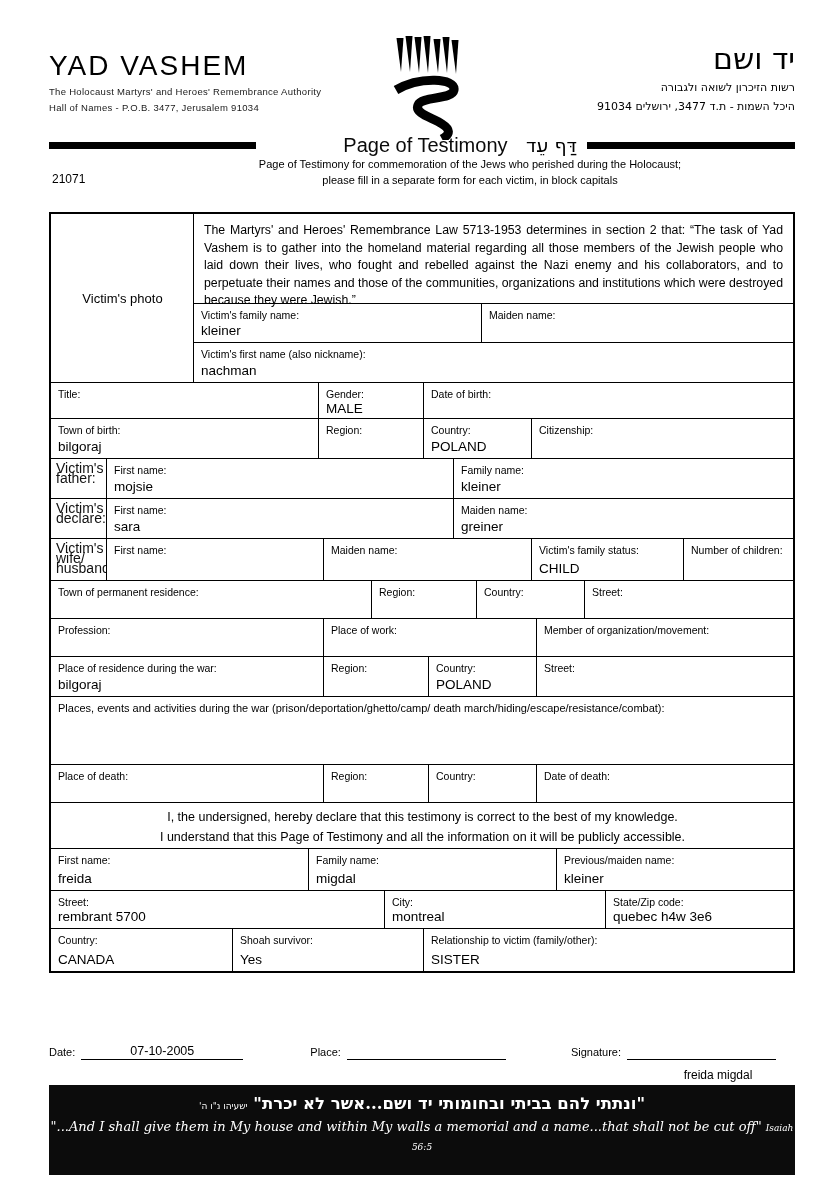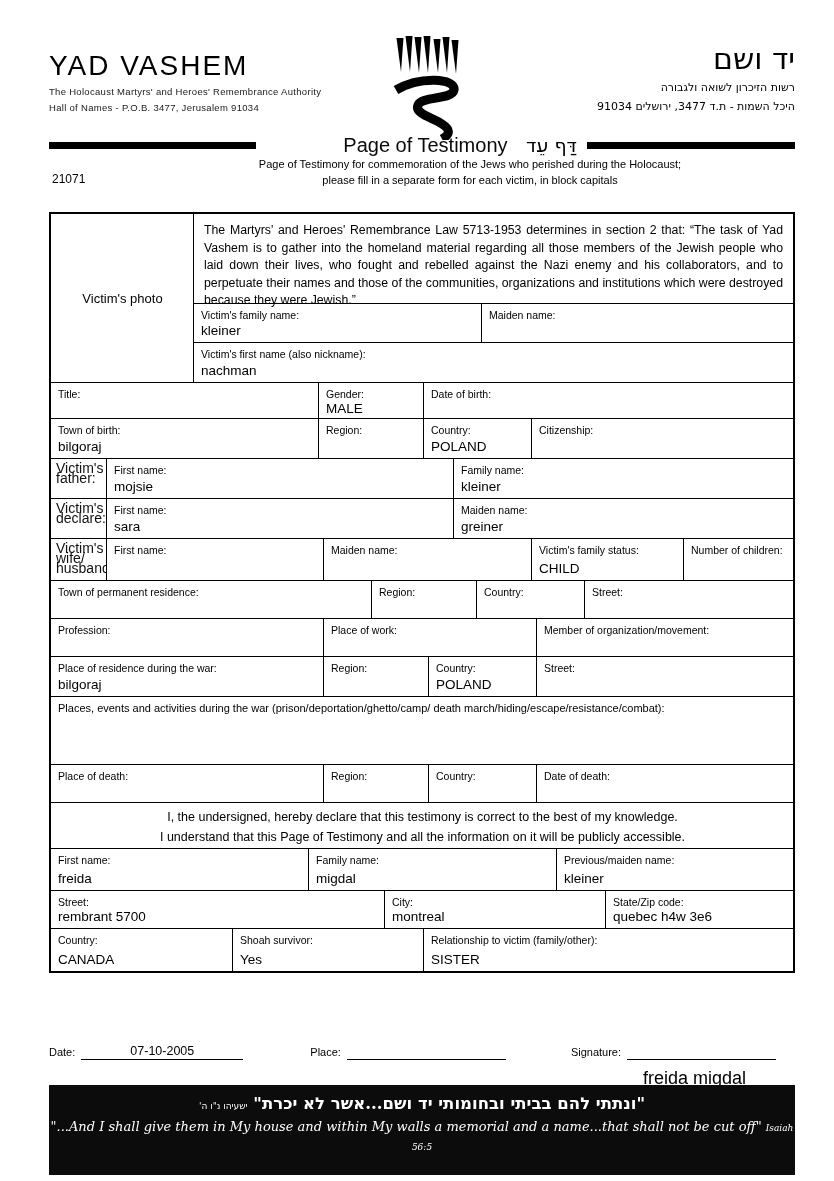--- a/index.html
+++ b/index.html
@@ -37,21 +37,21 @@
   .val { font-size:13.5px; line-height:16px; margin-top:auto; white-space:nowrap; }
   .rowlbl { font-size:14px; line-height:10px; padding:4px 3px 3px 5px; color:#111; }
   .photo-cell { width:143px; display:flex; align-items:center; justify-content:center; font-size:13px; }
   .law-cell { height:90px; border-bottom:1px solid #000; padding:8px 10px 6px 10px; font-size:12.3px; line-height:17.5px; text-align:justify; }
   .decl { text-align:center; font-size:12.5px; line-height:20px; padding-top:4px; }
   
   .signrow { position:absolute; left:49px; top:1044px; width:746px; font-size:11px; }
   .signflex { display:flex; align-items:flex-end; }
   .fl-label { padding-bottom:2px; }
   .fl-line { border-bottom:1.5px solid #000; text-align:center; font-size:12.5px; padding-bottom:1px; }
-  .sig-name { position:absolute; left:594px; top:24px; width:150px; font-size:18px; }
+  .sig-name { position:absolute; left:594px; top:24px; width:150px; font-size:12px;text-align:center; }
   
   .banner { position:absolute; left:49px; top:1085px; width:746px; height:90px; background:#0c0c0c; color:#fff; text-align:center; }
   .banner-he { direction:rtl; font-family:"DejaVu Serif","DejaVu Sans",serif; font-size:16.5px; font-weight:bold; padding-top:8px; line-height:22px; }
   .banner-he .src { font-size:9px; font-weight:normal; }
   .banner-en { font-family:"DejaVu Serif",serif; font-style:italic; font-size:13px; line-height:18px; margin-top:1px; }
   .banner-en .src { font-size:9px; }
 </style>
 </head>
 <body>
 

